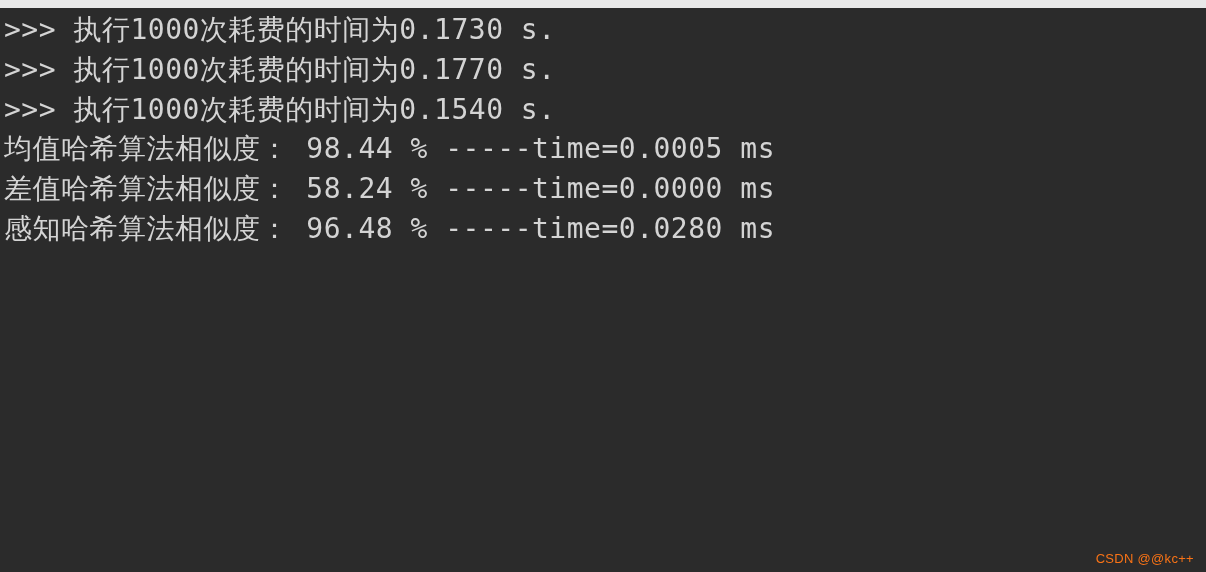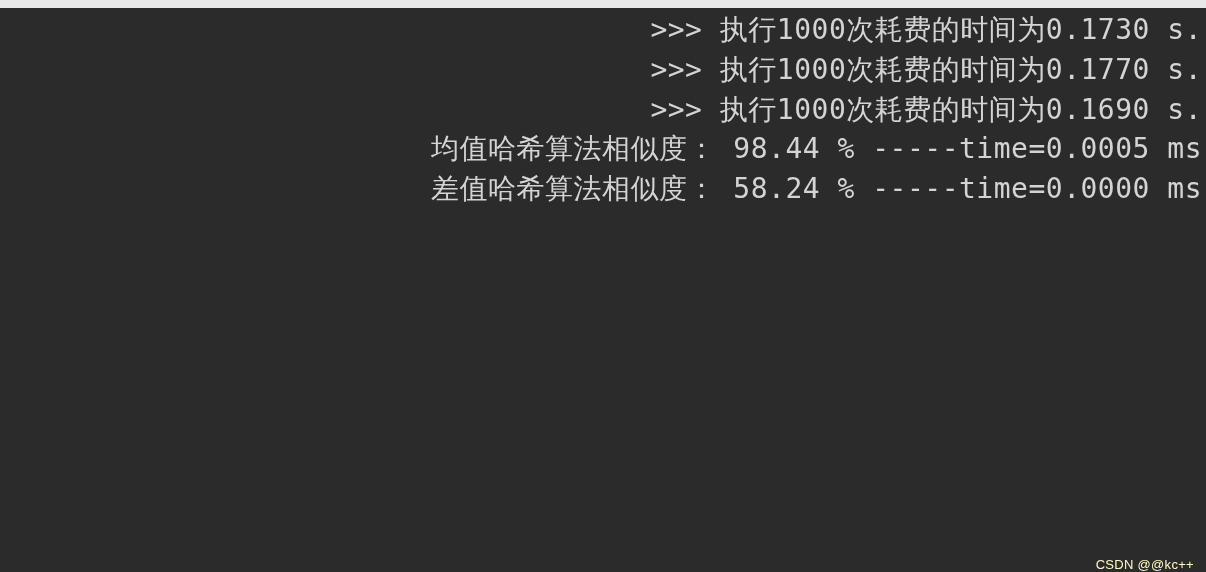--- a/index.html
+++ b/index.html
@@ -22,41 +22,41 @@
       height: 8px;
       background-color: #e8e8e8;
     }
     .terminal {
       padding: 2px 4px;
       line-height: 1.42;
     }
     .line {
       white-space: pre;
       letter-spacing: 0.5px;
-      text-align: right;
     }
     .prompt {
       color: #d4d4d4;
     }
     .watermark {
       position: absolute;
-      bottom: 0;
+      bottom: 6px;
       right: 12px;
       font-size: 13px;
-      color: #fef9c3;
+      color: #f97316;
       font-family: Arial, sans-serif;
       letter-spacing: 0.3px;
     }
   </style>
 </head>
 <body>
 
 <div class="top-bar"></div>
 
 <div class="terminal">
   <div class="line"><span class="prompt">&gt;&gt;&gt; </span><span>执行1000次耗费的时间为0.1730 s.</span></div>
   <div class="line"><span class="prompt">&gt;&gt;&gt; </span><span>执行1000次耗费的时间为0.1770 s.</span></div>
-  <div class="line"><span class="prompt">&gt;&gt;&gt; </span><span>执行1000次耗费的时间为0.1690 s.</span></div>
+  <div class="line"><span class="prompt">&gt;&gt;&gt; </span><span>执行1000次耗费的时间为0.1540 s.</span></div>
   <div class="line"><span class="prompt"></span><span>均值哈希算法相似度： 98.44 % -----time=0.0005 ms</span></div>
   <div class="line"><span class="prompt"></span><span>差值哈希算法相似度： 58.24 % -----time=0.0000 ms</span></div>
+  <div class="line"><span class="prompt"></span><span>感知哈希算法相似度： 96.48 % -----time=0.0280 ms</span></div>
 </div>
 
 <div class="watermark">CSDN @@kc++</div>
 
 </body></html>

